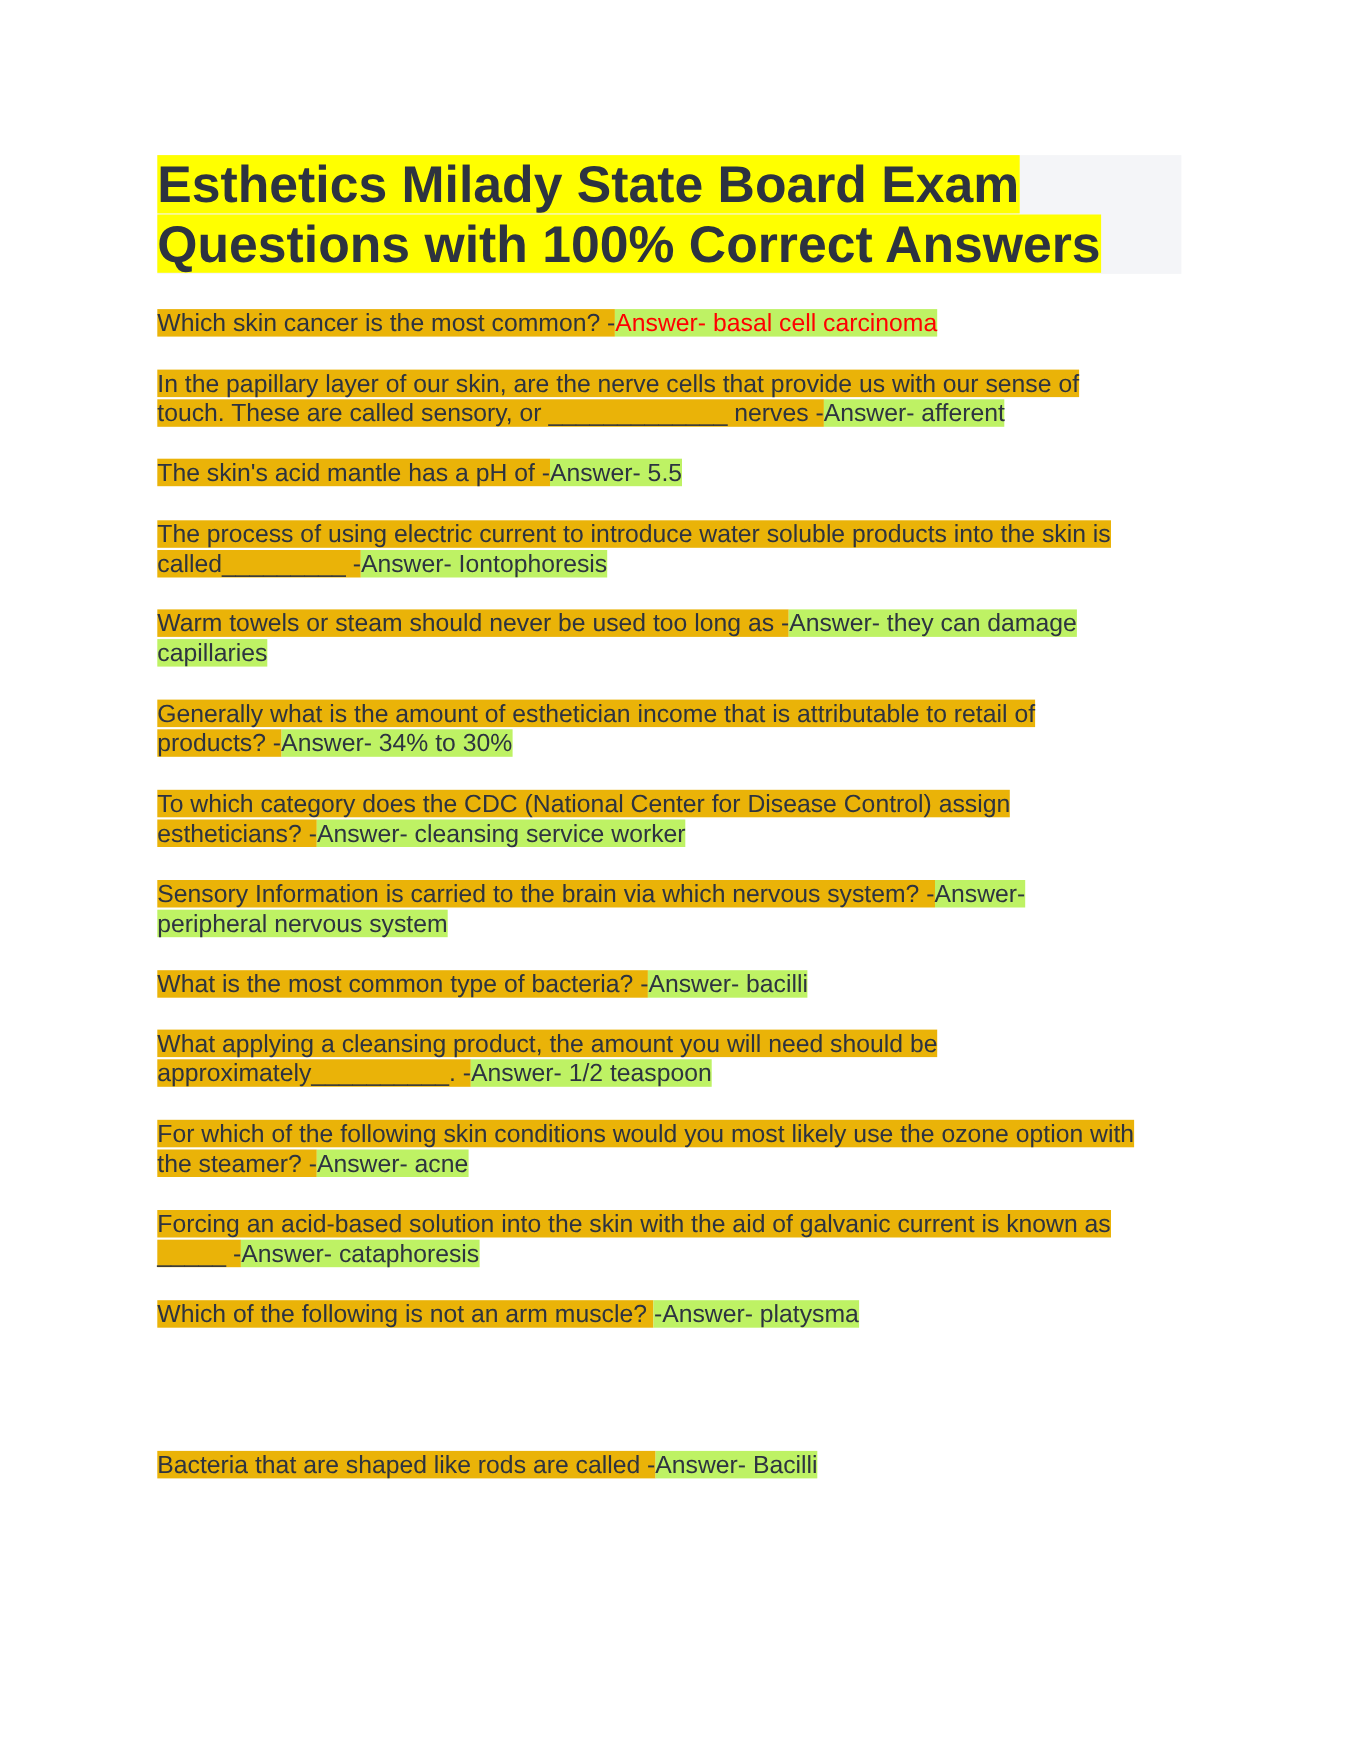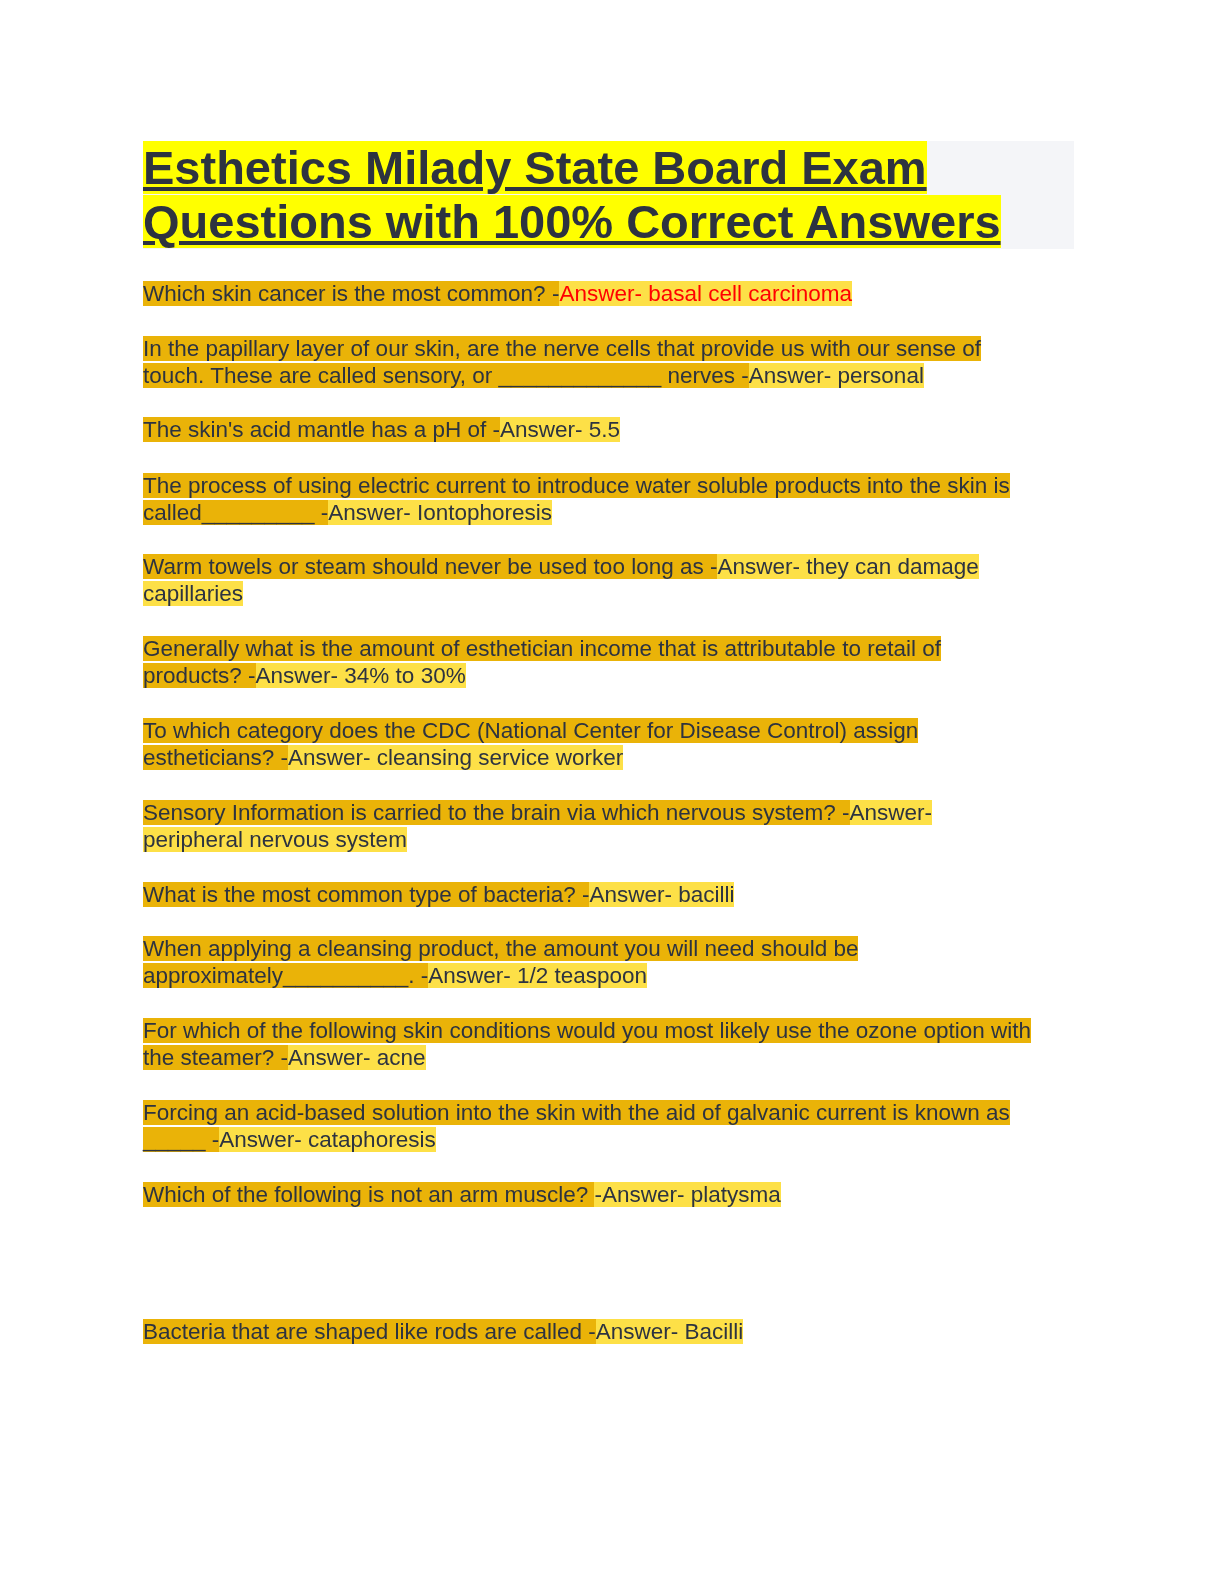--- a/index.html
+++ b/index.html
@@ -1,44 +1,44 @@
 <!DOCTYPE html>
 <html><head>
 <meta charset="utf-8">
 <style>
   html, body { margin: 0; padding: 0; background: #ffffff; }
   body { width: 1224px; height: 1584px; position: relative; overflow: hidden;
          font-family: "Liberation Sans", "DejaVu Sans", sans-serif; color: #2d3340; }
   .page { position: absolute; left: 143px; top: 141px; width: 931px; }
-  .title-wrap { background: #f4f5f8; width: 931px; padding: 0; margin: 0; text-decoration: underline; }
+  .title-wrap { background: #f4f5f8; width: 931px; padding: 0; margin: 0; }
   .title { font-weight: bold; font-size: 47px; line-height: 54px; margin: 0; color: #2d3340; }
   .title .hl { background: #ffff00; }
   .qa { font-size: 22.5px; line-height: 27px; margin: 0; }
   .qa .line { background: #eab308; }
-  .ans { background: #fde047; }
+  .ans { background: #bef264; }
   .ans.red { color: #ff0000; }
   .item { position: absolute; left: 0; }
 </style>
 </head>
 <body>
 
 <div class="page">
   <div class="title-wrap">
     <h1 class="title">
       <span class="hl">Esthetics Milady State Board Exam</span><br>
       <span class="hl">Questions with 100% Correct Answers</span>
     </h1>
   </div>
 
   <p class="qa item" style="top:139px; width:931px;">
     <span class="line">Which skin cancer is the most common? -</span><span class="ans red">Answer- basal cell carcinoma</span>
   </p>
 
   <p class="qa item" style="top:194px; width:890px;">
-    <span class="line">In the papillary layer of our skin, are the nerve cells that provide us with our sense of touch. These are called sensory, or _____________ nerves -</span><span class="ans">Answer- personal</span>
+    <span class="line">In the papillary layer of our skin, are the nerve cells that provide us with our sense of touch. These are called sensory, or _____________ nerves -</span><span class="ans">Answer- afferent</span>
   </p>
 
   <p class="qa item" style="top:275px; width:931px;">
     <span class="line">The skin's acid mantle has a pH of -</span><span class="ans">Answer- 5.5</span>
   </p>
 
   <p class="qa item" style="top:331px; width:931px;">
     <span class="line">The process of using electric current to introduce water soluble products into the skin is called_________ -</span><span class="ans">Answer- Iontophoresis</span>
   </p>
 
@@ -56,21 +56,21 @@
 
   <p class="qa item" style="top:740px; width:931px;">
     <span class="line">What is the most common type of bacteria? -</span><span class="ans">Answer- bacilli</span>
   </p>
 
   <p class="qa item" style="top:658px; width:850px;">
     <span class="line">Sensory Information is carried to the brain via which nervous system? -</span><span class="ans">Answer- peripheral nervous system</span>
   </p>
 
   <p class="qa item" style="top:794px; width:770px;">
-    <span class="line">When applying a cleansing product, the amount you will need should be approximately__________. -</span><span class="ans">Answer- 1/2 teaspoon</span>
+    <span class="line">What applying a cleansing product, the amount you will need should be approximately__________. -</span><span class="ans">Answer- 1/2 teaspoon</span>
   </p>
 
   <p class="qa item" style="top:876px; width:900px;">
     <span class="line">For which of the following skin conditions would you most likely use the ozone option with the steamer? -</span><span class="ans">Answer- acne</span>
   </p>
 
   <p class="qa item" style="top:958px; width:931px;">
     <span class="line">Forcing an acid-based solution into the skin with the aid of galvanic current is known as _____ -</span><span class="ans">Answer- cataphoresis</span>
   </p>
 

